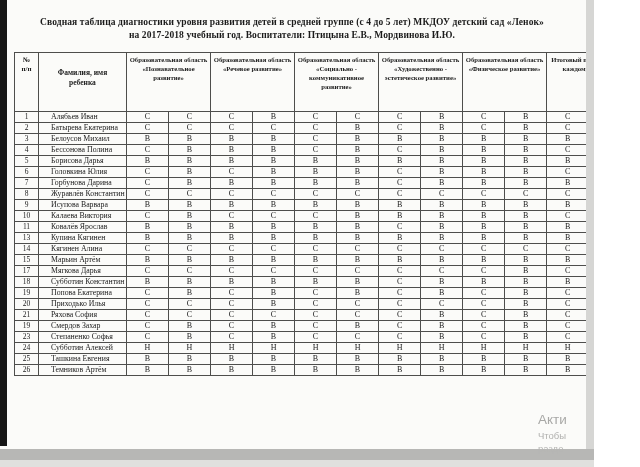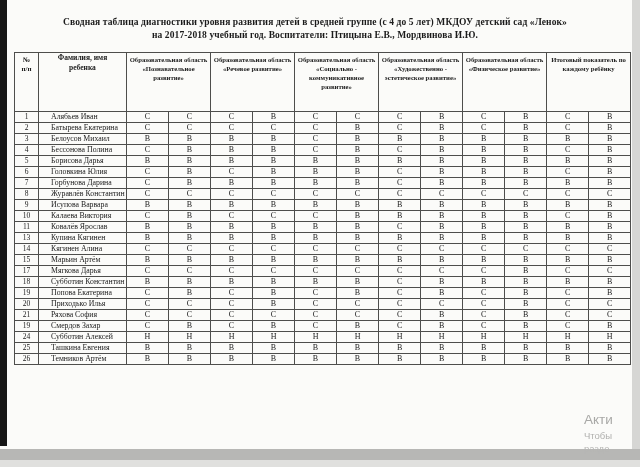--- a/index.html
+++ b/index.html
@@ -1,18 +1,18 @@
 <!DOCTYPE html>
 <html><head>
 <meta charset="utf-8">
 <style>
   html,body{margin:0;padding:0;}
   .screen{
     position:relative;
-    width:640px;height:467px;
+    width:594px;height:467px;
     background:#fbfbf9;
     overflow:hidden;
     font-family:"Liberation Serif", serif;
     color:#1b1b1b;
   }
   .left-strip{
     position:absolute;left:0;top:0;width:7px;height:446px;
     background:#161616;
   }
   .right-strip{
@@ -40,21 +40,21 @@
     border:1px solid #4e4e4c;
     padding:0;margin:0;
     font-weight:normal;
   }
   th.corner{
     font-size:7px;font-weight:bold;white-space:pre-line;line-height:1.25;
     text-align:center;vertical-align:top;padding-top:3px;
   }
   th.namehead{
     font-size:7.5px;font-weight:bold;text-align:center;vertical-align:top;
-    padding-top:0;line-height:1.3;
+    padding-top:15px;line-height:1.3;
   }
   th.group{
     font-size:6.7px;font-weight:bold;text-align:center;vertical-align:top;
     line-height:1.35;padding:2px 1px 0 1px;height:56px;
   }
   th.sub{
     font-size:7px;font-weight:bold;text-align:center;height:11px;line-height:11px;
   }
   th.subempty{height:11px;}
   .diag-table tbody td{
@@ -416,20 +416,36 @@
           <td class="mark">С</td>
           <td class="mark">В</td>
           <td class="mark">С</td>
           <td class="mark">В</td>
           <td class="mark">С</td>
           <td class="mark">В</td>
           <td class="mark">С</td>
           <td class="mark">В</td>
         </tr>
         <tr>
+          <td class="num">23</td>
+          <td class="name">Степаненко Софья</td>
+          <td class="mark">С</td>
+          <td class="mark">В</td>
+          <td class="mark">С</td>
+          <td class="mark">В</td>
+          <td class="mark">С</td>
+          <td class="mark">С</td>
+          <td class="mark">С</td>
+          <td class="mark">В</td>
+          <td class="mark">С</td>
+          <td class="mark">В</td>
+          <td class="mark">С</td>
+          <td class="mark">В</td>
+        </tr>
+        <tr>
           <td class="num">24</td>
           <td class="name">Субботин Алексей</td>
           <td class="mark">Н</td>
           <td class="mark">Н</td>
           <td class="mark">Н</td>
           <td class="mark">Н</td>
           <td class="mark">Н</td>
           <td class="mark">Н</td>
           <td class="mark">Н</td>
           <td class="mark">Н</td>

